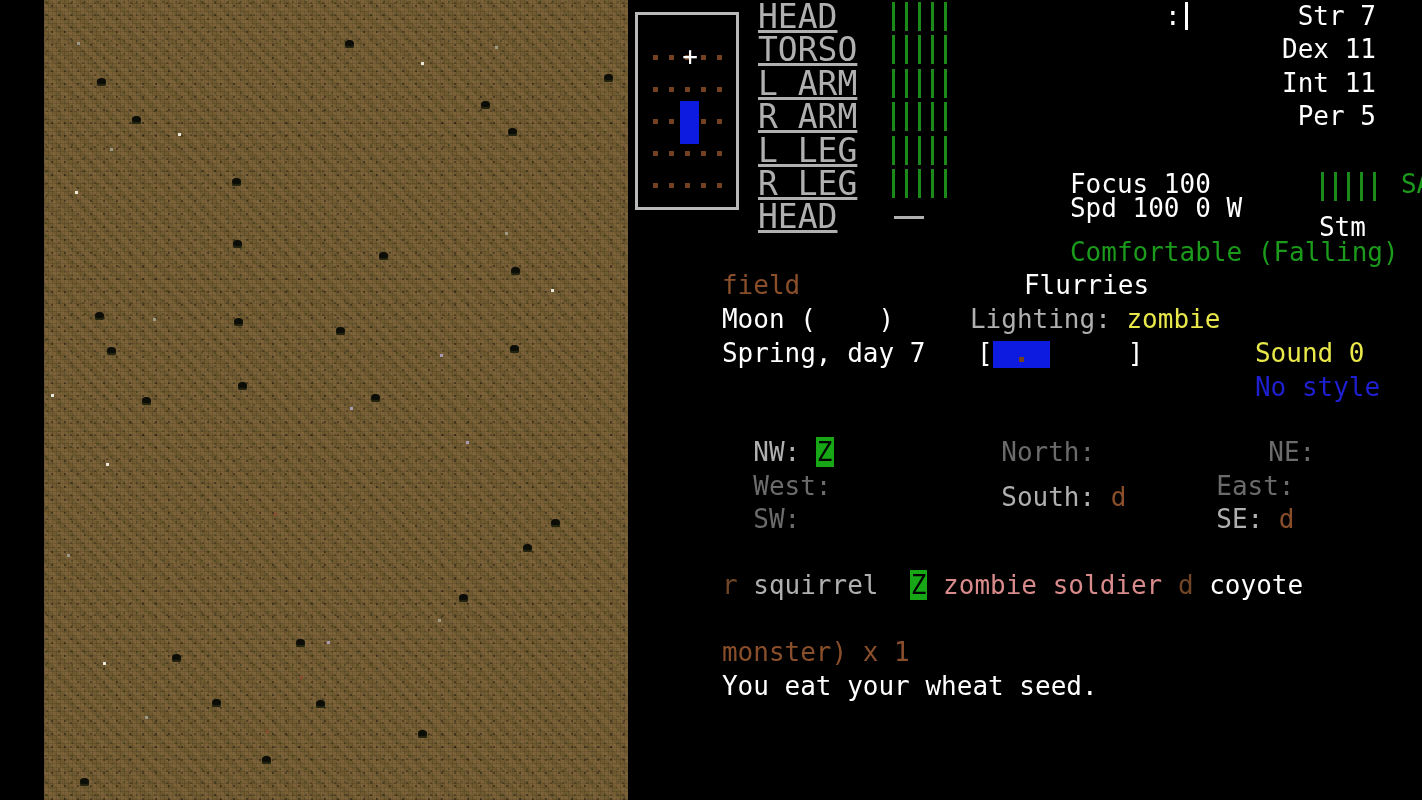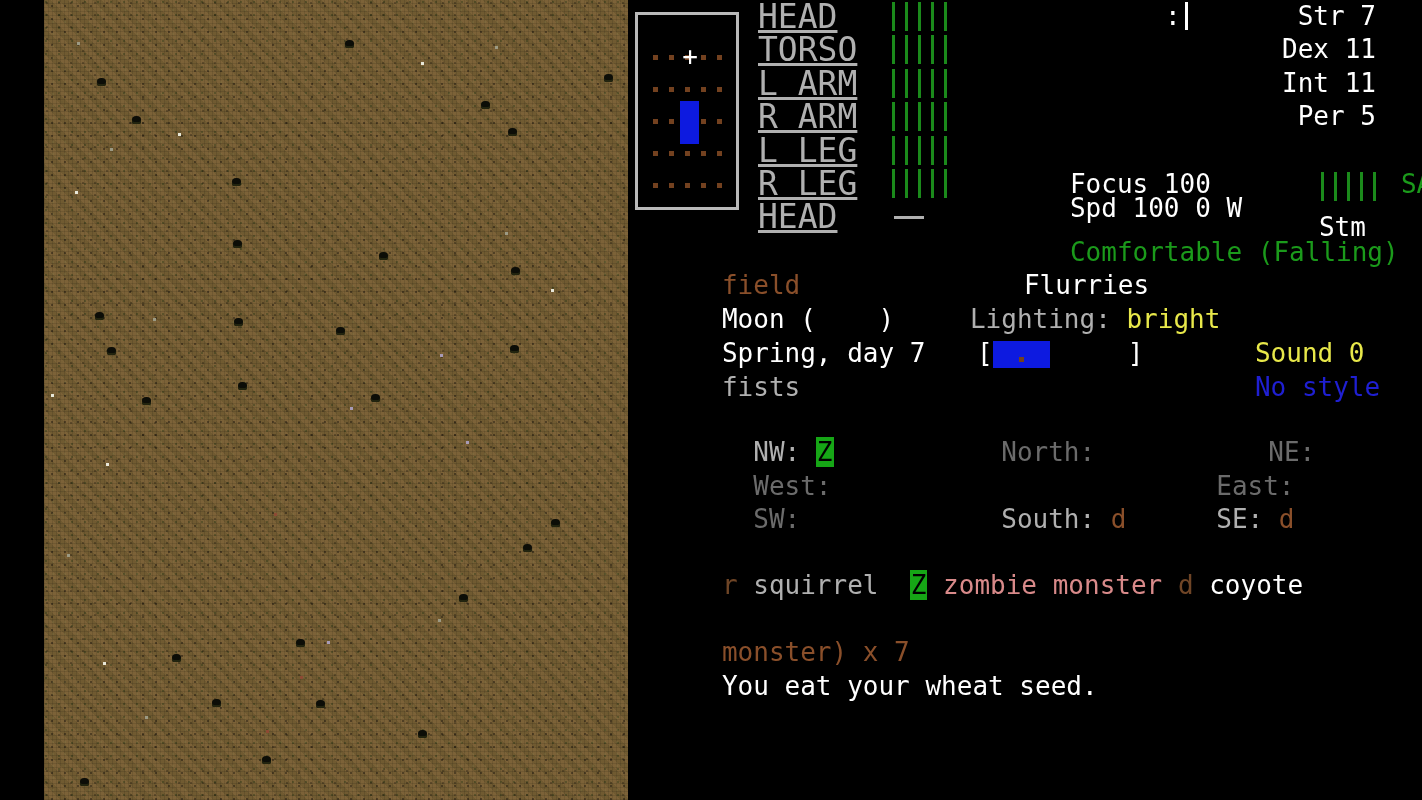--- a/index.html
+++ b/index.html
@@ -326,36 +326,33 @@
       <span class="brown">field</span>
     </div>
     <div class="row" style="left:302px; top:236px;">
       <span class="white">Flurries</span>
     </div>
 
     <div class="row" style="left:0px; top:270px;">
       <span class="white">Moon (</span><span class="white">    </span><span class="white">)</span>
     </div>
     <div class="row" style="left:248px; top:270px;">
-      <span class="grey">Lighting:</span><span> </span><span class="yellow">bright</span>
+      <span class="grey">Lighting:</span><span> </span><span class="yellow">zombie</span>
     </div>
 
     <div class="row" style="left:0px; top:304px;">
       <span class="white">Spring, day 7</span>
     </div>
     <div class="row" style="left:255px; top:304px;">
       <span class="white">[</span><span class="bar-blue"></span><span class="white">     </span><span class="white">]</span>
     </div>
     <div class="row" style="left:533px; top:304px;">
       <span class="yellow">Sound</span><span class="yellow"> </span><span class="yellow">0</span>
     </div>
 
-    <div class="row" style="left:0px; top:338px;">
-      <span class="grey">fists</span>
-    </div>
     <div class="row" style="left:533px; top:338px;">
       <span class="blue">No style</span>
     </div>
 
     <div id="compass">
       <div class="row" style="left:0px; top:403px;">
         <span class="grey">NW:</span><span> </span><span class="hl-green">Z</span>
       </div>
       <div class="row" style="left:248px; top:403px;">
         <span class="dgrey">North:</span><span> </span><span class="dgrey"></span>
@@ -365,33 +362,33 @@
       </div>
       <div class="row" style="left:0px; top:437px;">
         <span class="dgrey">West:</span><span> </span><span class="dgrey"></span>
       </div>
       <div class="row" style="left:463px; top:437px;">
         <span class="dgrey">East:</span><span> </span><span class="dgrey"></span>
       </div>
       <div class="row" style="left:0px; top:470px;">
         <span class="dgrey">SW:</span><span> </span><span class="dgrey"></span>
       </div>
-      <div class="row" style="left:248px; top:470px;">
+      <div class="row" style="left:248px; top:448px;">
         <span class="grey">South:</span><span> </span><span class="brown">d</span>
       </div>
       <div class="row" style="left:463px; top:470px;">
         <span class="grey">SE:</span><span> </span><span class="brown">d</span>
       </div>
     </div>
 
     <div class="row" style="left:0px; top:536px;">
-      <span class="dbrown">r</span><span> </span><span class="grey">squirrel</span><span>  </span><span class="hl-green">Z</span><span> </span><span class="ltred">zombie monster</span><span> </span><span class="dbrown">d</span><span> </span><span class="white">coyote</span>
+      <span class="dbrown">r</span><span> </span><span class="grey">squirrel</span><span>  </span><span class="hl-green">Z</span><span> </span><span class="ltred">zombie soldier</span><span> </span><span class="dbrown">d</span><span> </span><span class="white">coyote</span>
     </div>
 
     <div class="row" style="left:0px; top:603px;">
-      <span class="brown">monster) x 7</span>
+      <span class="brown">monster) x 1</span>
     </div>
     <div class="row" style="left:0px; top:637px;">
       <span class="white">You eat your wheat seed.</span>
     </div>
 
   </div>
 </div>
 
 </body></html>

